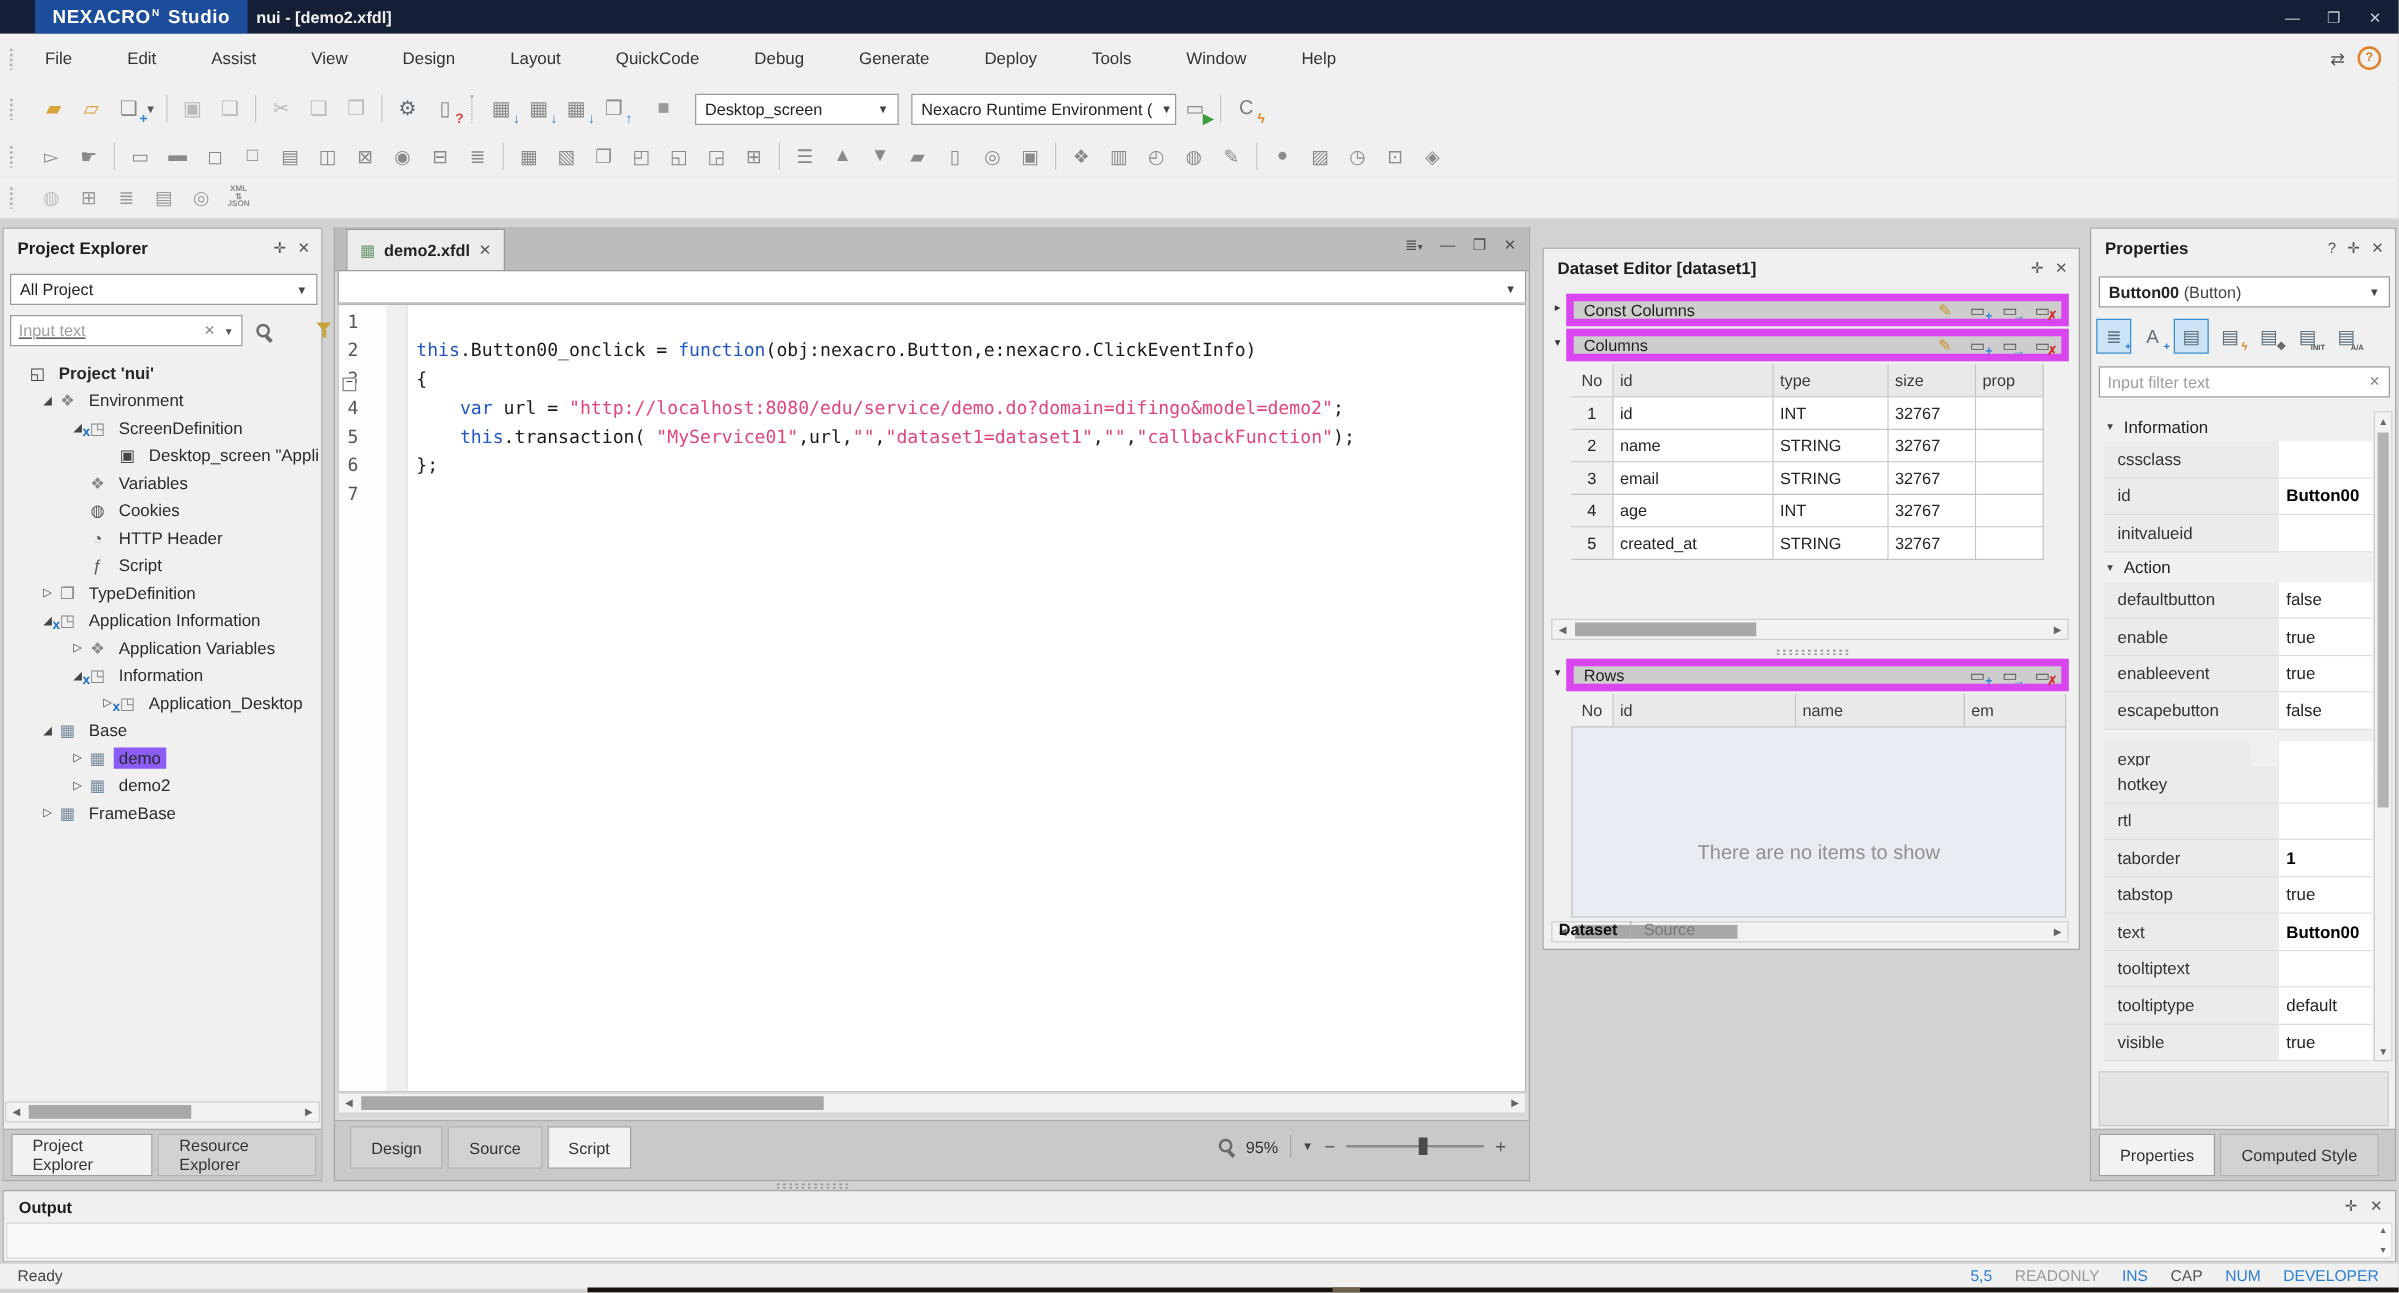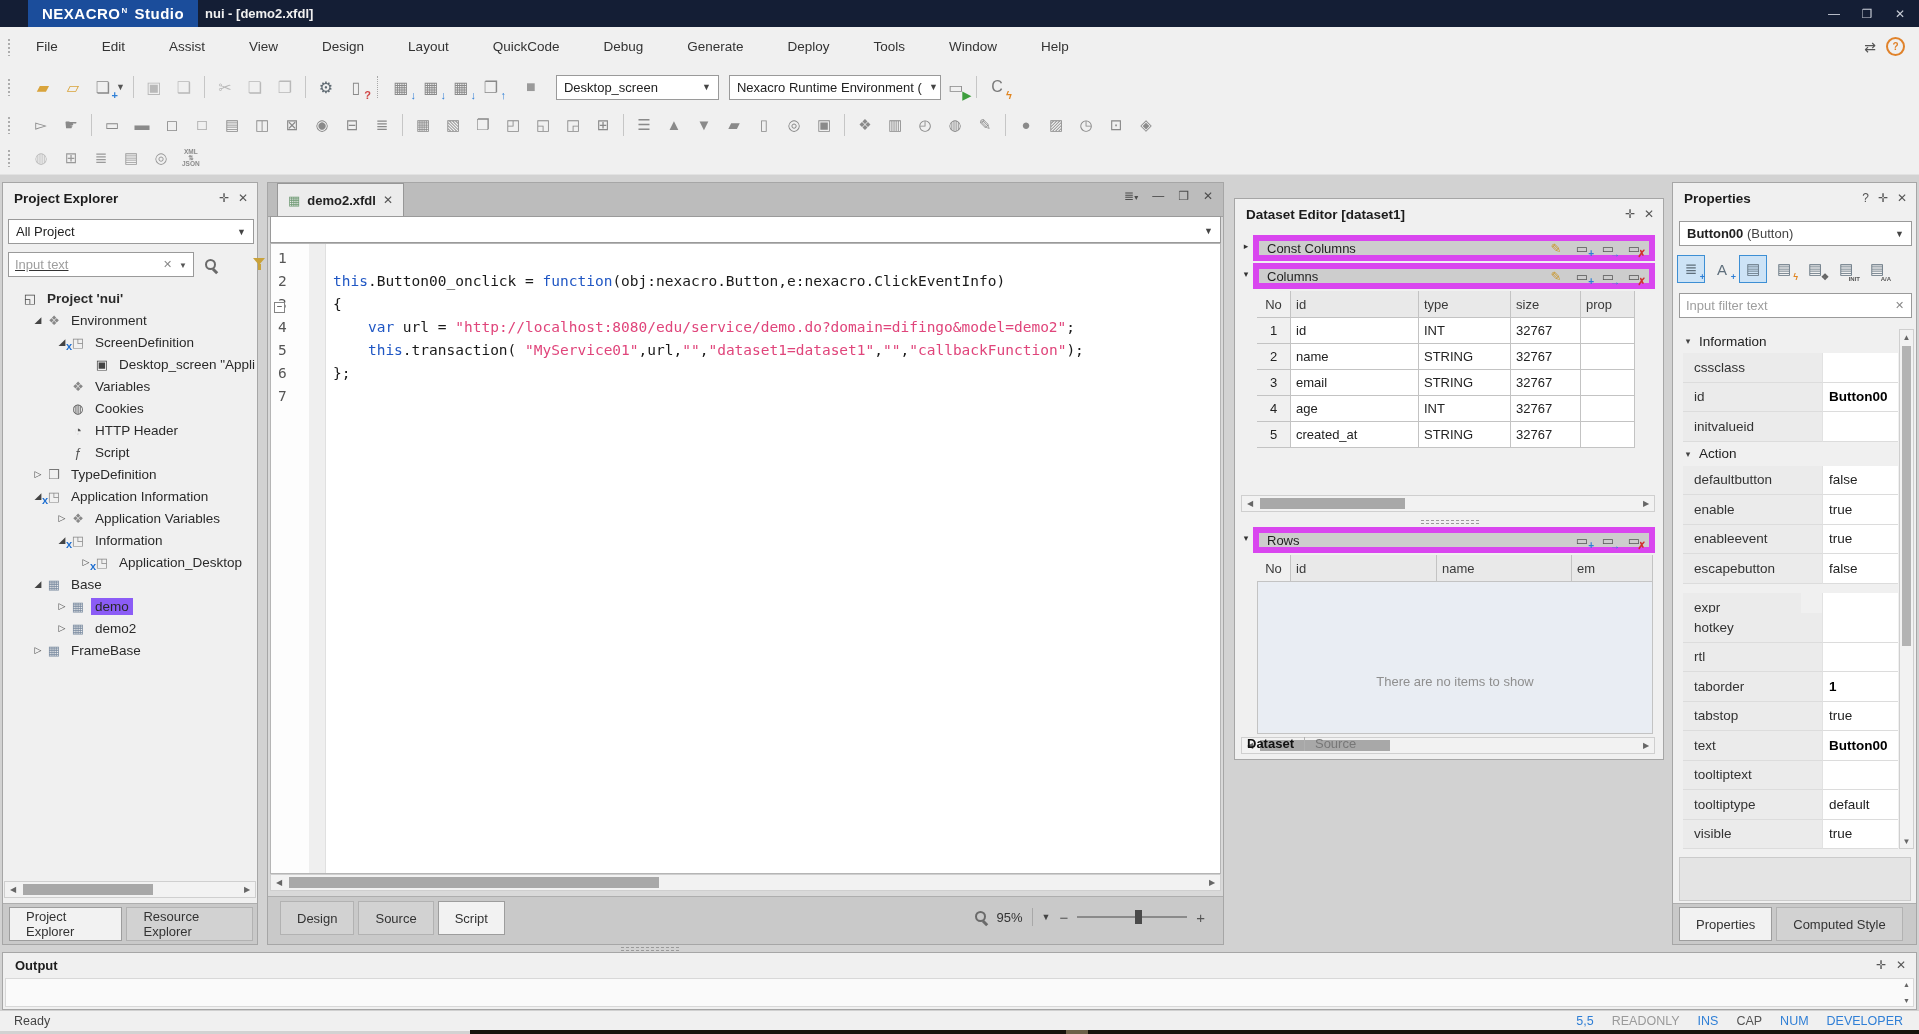--- a/index.html
+++ b/index.html
@@ -118,21 +118,21 @@
   .sicon{position:relative;width:18px;height:16px;font-size:13px;color:#555;display:flex;
        align-items:center;justify-content:center}
   .sicon .ov{position:absolute;right:-3px;bottom:-3px;font-size:10px;font-weight:bold}
   .dgrid{position:absolute;font-size:13px;color:#222}
   .dgrid .cell{position:absolute;box-sizing:border-box;border-right:1px solid #c3c3c3;
        border-bottom:1px solid #c3c3c3;display:flex;align-items:center;padding:0 5px;
        background:#fff;white-space:nowrap;overflow:hidden}
   .dgrid .hcell{background:#e9e9e9;color:#3a3a3a}
   .dgrid .ncell{background:#f0f0f0;justify-content:center}
   .emptyrows{position:absolute;background:#e9edf3;border:1px solid #c3c3c3;box-sizing:border-box;
-       font-size:13px;color:#8f8f8f;text-align:center}
+       font-size:16px;color:#8f8f8f;text-align:center}
   .dotgrip{position:absolute;width:60px;height:5px;
        background-image:radial-gradient(#9a9a9a 1px,transparent 1.2px);background-size:5px 3px}
   .dstabs{position:absolute;bottom:8px;left:12px;display:flex;align-items:center;gap:10px;font-size:13px}
   .dstabs .dt{color:#777}
   .dstabs .dt.active{color:#111;font-weight:bold}
   .dstabs .sepl{width:1px;height:14px;background:#b0b0b0}
   
   .pico{position:relative;width:28px;height:28px;margin-right:3px;display:flex;align-items:center;
        justify-content:center;font-size:15px;color:#5f6f7c;border:1px solid transparent;box-sizing:border-box}
   .pico.sel{background:#cde3f6;border-color:#3d8fd4}

